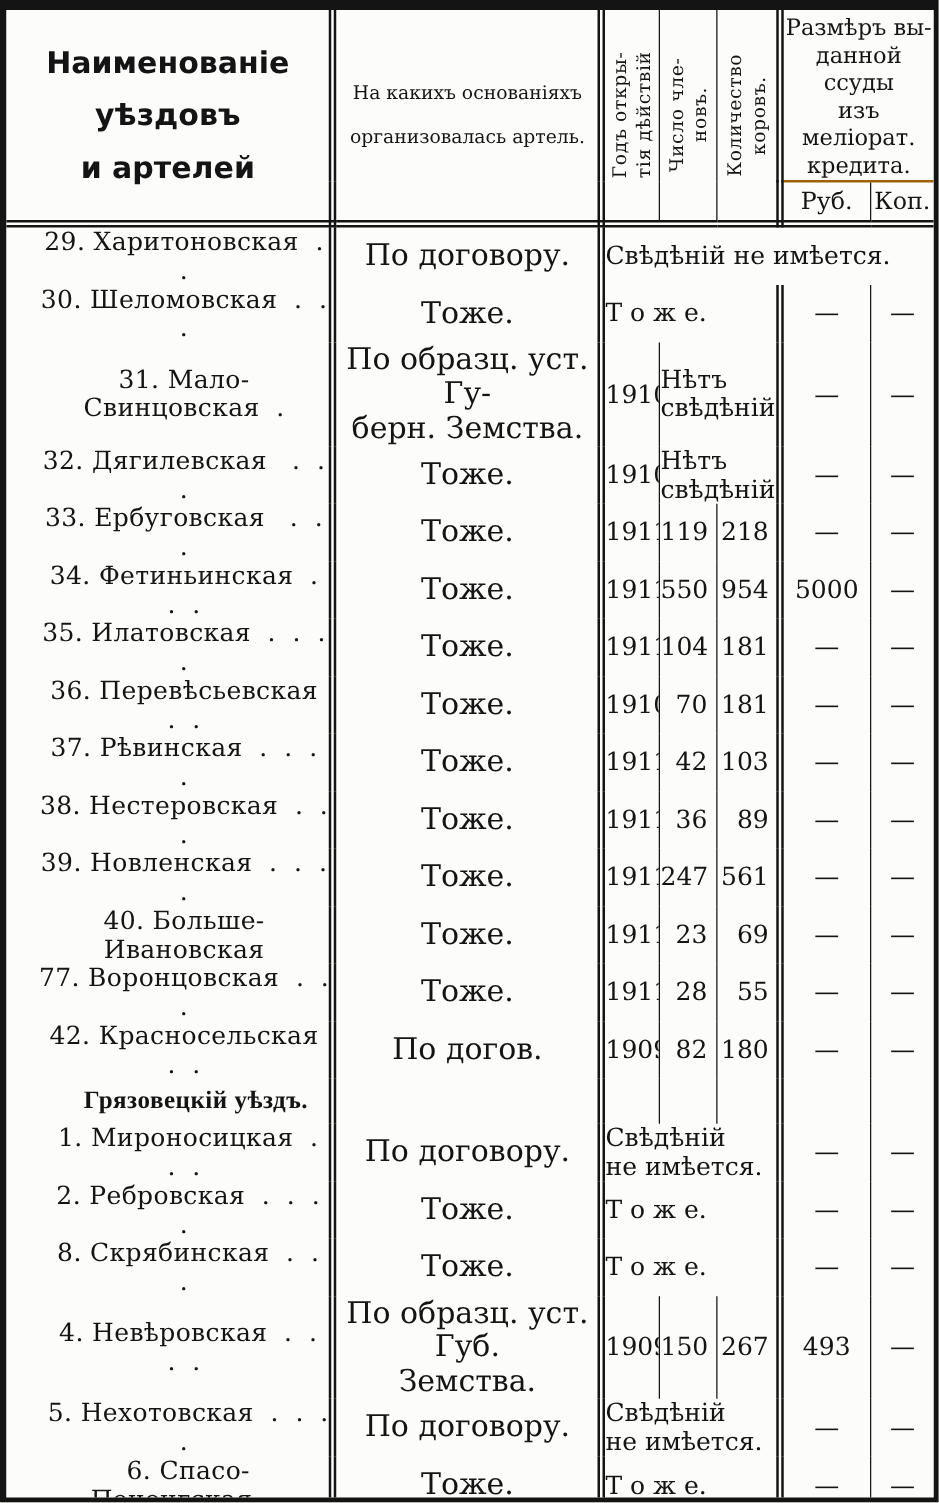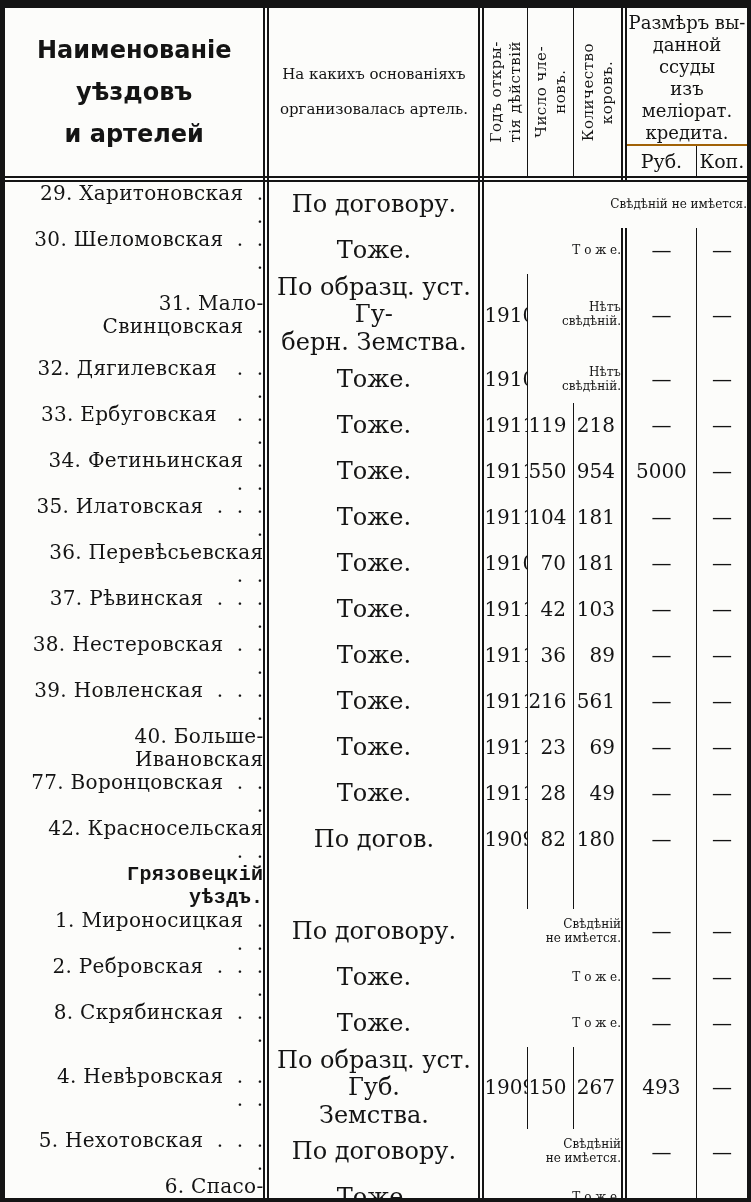--- a/index.html
+++ b/index.html
@@ -34,28 +34,28 @@
   .vtext{
     writing-mode:vertical-rl;transform:rotate(180deg);
     margin:0 auto;font-size:15px;line-height:1.25;
     white-space:pre-line;text-align:center;letter-spacing:.5px;
   }
   th.h-loan{font-size:18px;line-height:1.22;text-align:center;white-space:pre-line;
     border-bottom:2px solid #a16207;height:86px;padding-top:4px;}
   th.h-rub,th.h-kop{font-size:19px;text-align:center;height:30px;border-bottom:6px double #141414;}
   
   td{font-size:20px;height:43px;white-space:pre-wrap;line-height:1.15;}
-  td.cell-name{text-align:right;padding-left:26px;letter-spacing:.3px;}
+  td.cell-name{text-align:center;padding-left:26px;letter-spacing:.3px;}
   td.cell-basis{text-align:center;font-size:24px;}
   td.cell-year{text-align:center;font-size:20px;}
   td.cell-members{text-align:right;padding-right:7px;}
   td.cell-cows{text-align:right;padding-right:6px;}
   td.cell-rub,td.cell-kop{text-align:center;}
-  td.cell-info{text-align:right;font-size:12px;}
-  td.cell-heading{font-family:Liberation Mono, monospace;font-weight:bold;font-size:20px;
+  td.cell-info{text-align:left;font-size:20px;}
+  td.cell-heading{font-family:Liberation Serif, serif;font-weight:bold;font-size:20px;
     padding-left:45px;height:36px;letter-spacing:.4px;}
   tr.heading-row td{height:36px;}
 </style>
 </head>
 <body>
 
 <div class="page">
   <div class="scan-top-line"></div>
   <table>
     <colgroup>
@@ -178,40 +178,40 @@
           <td class="cell-year b-thin">1911</td>
           <td class="cell-members b-thin">36</td>
           <td class="cell-cows b-dbl">89</td>
           <td class="cell-rub b-thin">—</td>
           <td class="cell-kop b-none">—</td>
         </tr>
         <tr>
           <td class="cell-name b-dbl">39. Новленская  .  .  .  .</td>
           <td class="cell-basis b-dbl">Тоже.</td>
           <td class="cell-year b-thin">1911</td>
-          <td class="cell-members b-thin">216</td>
+          <td class="cell-members b-thin">247</td>
           <td class="cell-cows b-dbl">561</td>
           <td class="cell-rub b-thin">—</td>
           <td class="cell-kop b-none">—</td>
         </tr>
         <tr>
           <td class="cell-name b-dbl">40. Больше-Ивановская</td>
           <td class="cell-basis b-dbl">Тоже.</td>
           <td class="cell-year b-thin">1911</td>
           <td class="cell-members b-thin">23</td>
           <td class="cell-cows b-dbl">69</td>
           <td class="cell-rub b-thin">—</td>
           <td class="cell-kop b-none">—</td>
         </tr>
         <tr>
           <td class="cell-name b-dbl">77. Воронцовская  .  .  .</td>
           <td class="cell-basis b-dbl">Тоже.</td>
           <td class="cell-year b-thin">1911</td>
           <td class="cell-members b-thin">28</td>
-          <td class="cell-cows b-dbl">49</td>
+          <td class="cell-cows b-dbl">55</td>
           <td class="cell-rub b-thin">—</td>
           <td class="cell-kop b-none">—</td>
         </tr>
         <tr>
           <td class="cell-name b-dbl">42. Красносельская  .  .</td>
           <td class="cell-basis b-dbl">По догов.</td>
           <td class="cell-year b-thin">1909</td>
           <td class="cell-members b-thin">82</td>
           <td class="cell-cows b-dbl">180</td>
           <td class="cell-rub b-thin">—</td>

